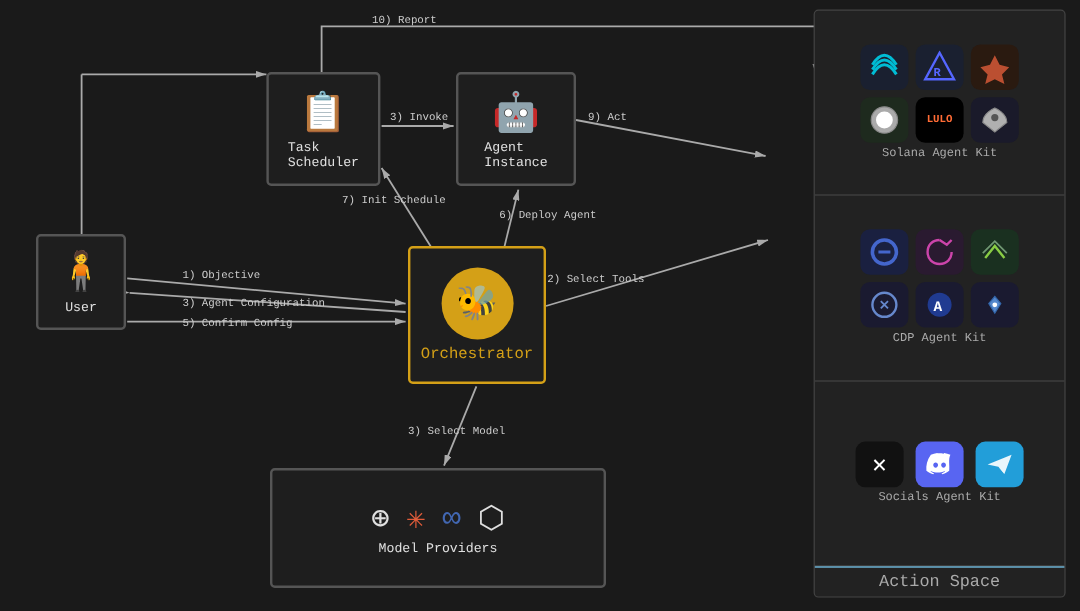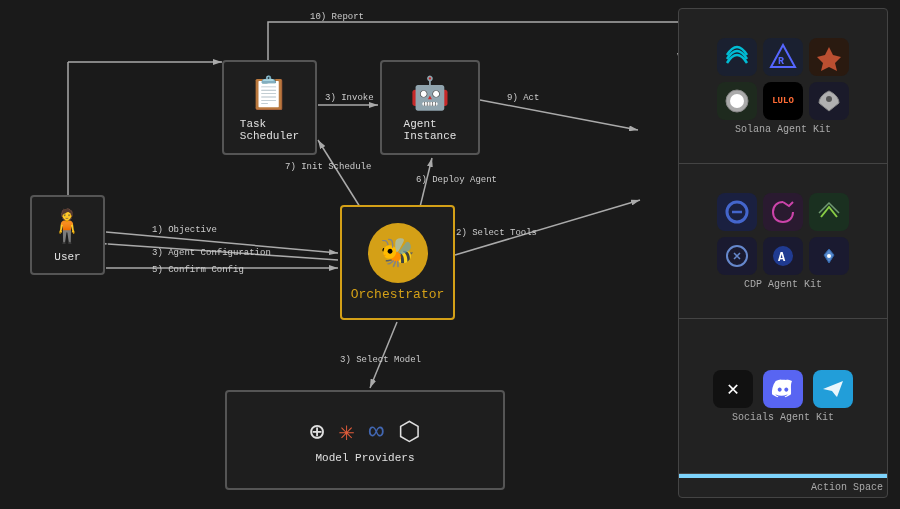--- a/index.html
+++ b/index.html
@@ -117,25 +117,25 @@
     }
 
     .action-panel-label {
       font-size: 10px;
       color: #aaa;
       margin-top: 4px;
       text-align: center;
     }
 
     .action-space-footer {
-      font-size: 10px;
+      font-size: 14px;
       color: #aaa;
-      text-align: right;
+      text-align: center;
       padding: 4px;
-      border-top: 4px solid #7dd3fc;
+      border-top: 1px solid #7dd3fc;
     }
 
     
     .icon-grid {
       display: grid;
       grid-template-columns: repeat(3, 40px);
       gap: 6px;
       justify-content: center;
     }
 
@@ -262,21 +262,21 @@
   </div>
 
   <span class="arrow-label" style="left:152px; top:225px;">1) Objective</span>
   <span class="arrow-label" style="left:152px; top:248px;">3) Agent Configuration</span>
   <span class="arrow-label" style="left:152px; top:265px;">5) Confirm Config</span>
   <span class="arrow-label" style="left:456px; top:228px;">2) Select Tools</span>
   <span class="arrow-label" style="left:340px; top:355px;">3) Select Model</span>
   <span class="arrow-label" style="left:285px; top:162px;">7) Init Schedule</span>
   <span class="arrow-label" style="left:416px; top:175px;">6) Deploy Agent</span>
   <span class="arrow-label" style="left:325px; top:93px;">3) Invoke</span>
-  <span class="arrow-label" style="left:490px; top:93px;margin-left:17px;">9) Act</span>
+  <span class="arrow-label" style="left:490px; top:93px;">9) Act</span>
   <span class="arrow-label" style="left:310px; top:12px;">10) Report</span>
 
   <div class="action-space">
 
     <div class="action-panel">
       <div class="icon-grid">
 
         <div class="icon-cell" style="background:#1a2030; border-radius:8px;">
           <svg width="28" height="28" viewBox="0 0 28 28">
               <path d="M4 20 Q14 4 24 20" stroke="#00bcd4" stroke-width="2.5" fill="none"></path>

